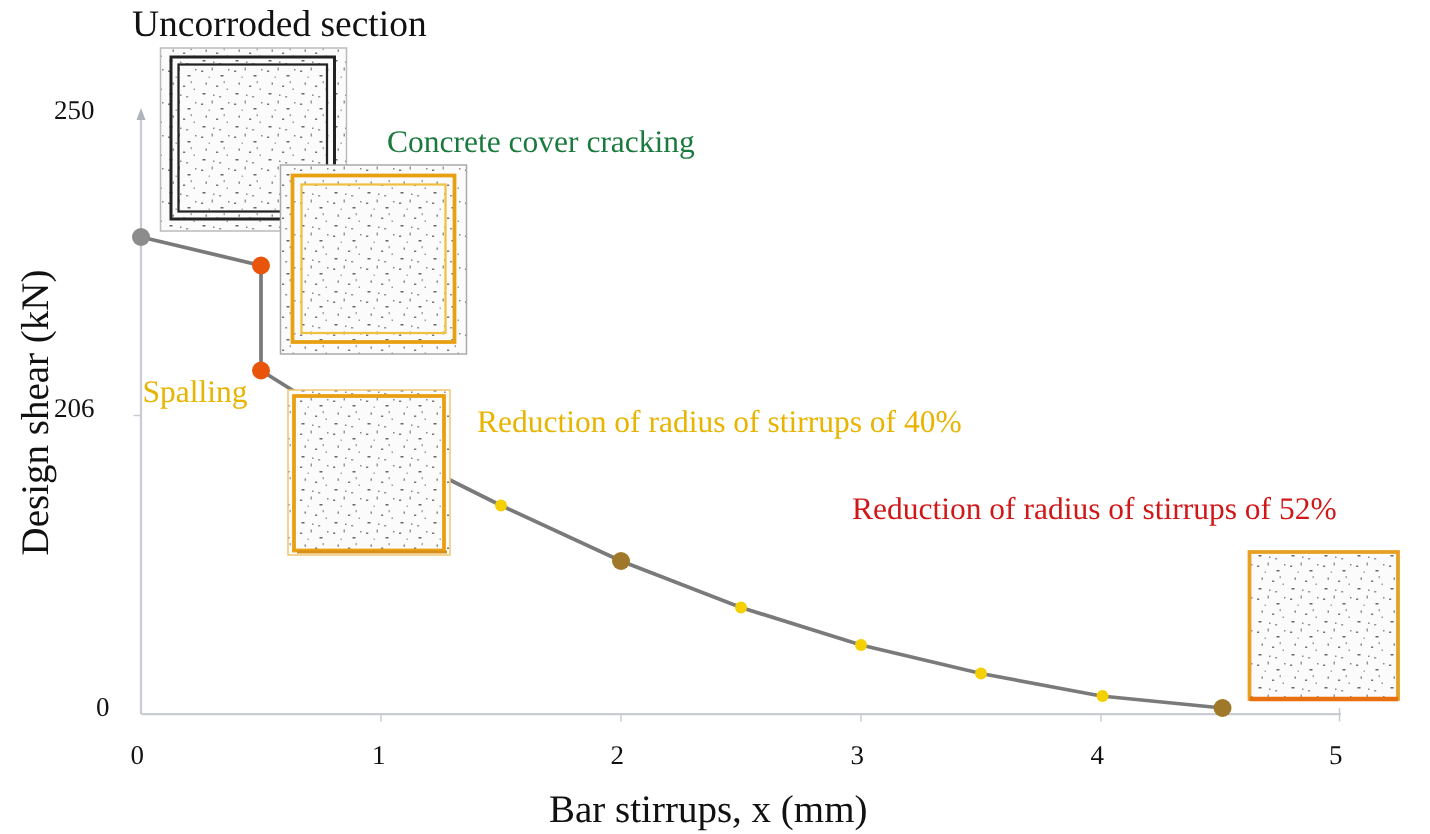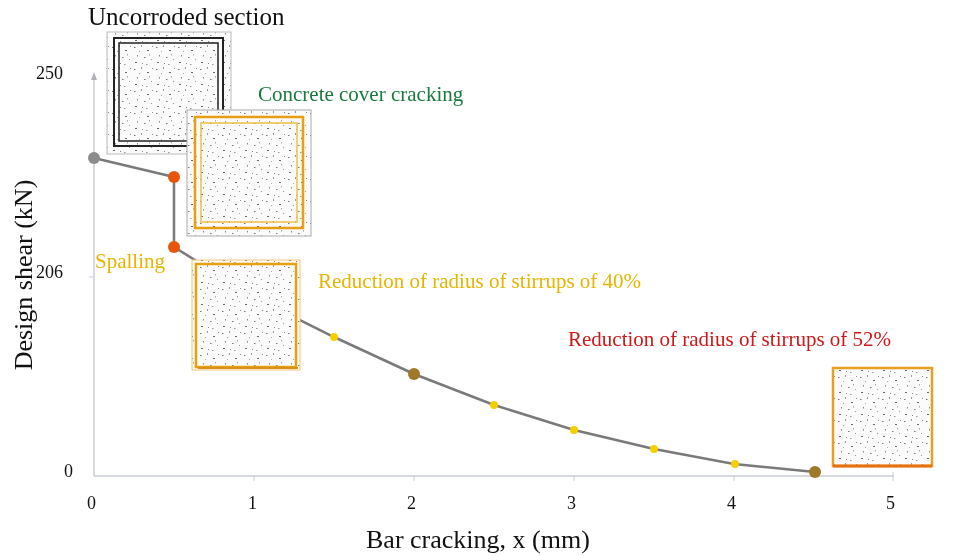--- a/index.html
+++ b/index.html
@@ -89,20 +89,20 @@
 <div class="lbl tick" style="left:36px;top:263px;">206</div>
 <div class="lbl tick" style="left:64px;top:462px;">0</div>
 
 <div class="lbl tick" style="left:87px;top:494px;">0</div>
 <div class="lbl tick" style="left:248px;top:494px;">1</div>
 <div class="lbl tick" style="left:407px;top:494px;">2</div>
 <div class="lbl tick" style="left:567px;top:494px;">3</div>
 <div class="lbl tick" style="left:727px;top:494px;">4</div>
 <div class="lbl tick" style="left:886px;top:494px;">5</div>
 
-<div class="lbl axis-title" style="left:366px;top:527px;">Bar cracking, x (mm)</div>
+<div class="lbl axis-title" style="left:366px;top:527px;">Bar stirrups, x (mm)</div>
 <div class="lbl axis-title" style="left:-86px;top:262px;transform:rotate(-90deg);transform-origin:center;width:220px;text-align:center;">Design shear (kN)</div>
 
 <div class="lbl" style="left:88px;top:4px;font-size:25px;color:#111;">Uncorroded section</div>
 <div class="lbl ann" style="left:258px;top:84px;color:#1a7a3e;">Concrete cover cracking</div>
 <div class="lbl ann" style="left:95px;top:251px;color:#e8b400;">Spalling</div>
 <div class="lbl ann" style="left:318px;top:251px;color:#e8b400;margin-top:20px;">Reduction of radius of stirrups of 40%</div>
 <div class="lbl ann" style="left:568px;top:329px;color:#d01818;">Reduction of radius of stirrups of 52%</div>
 
 </body></html>

